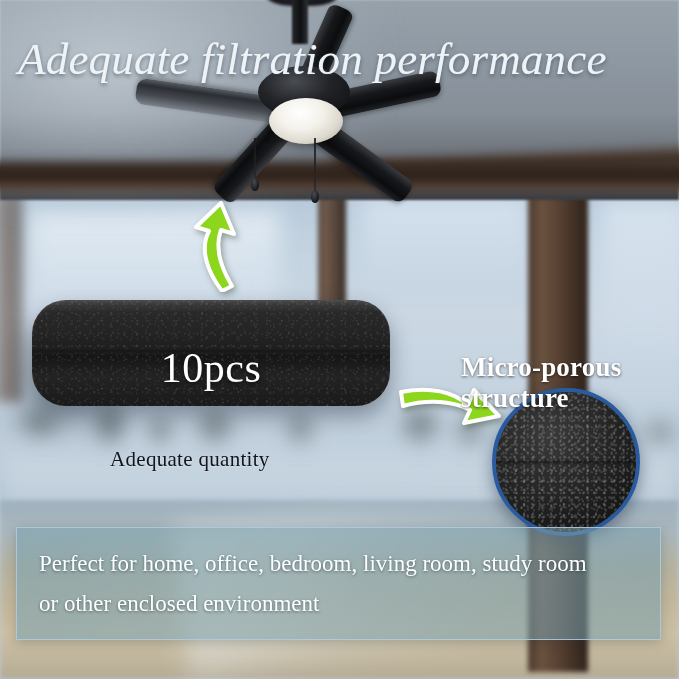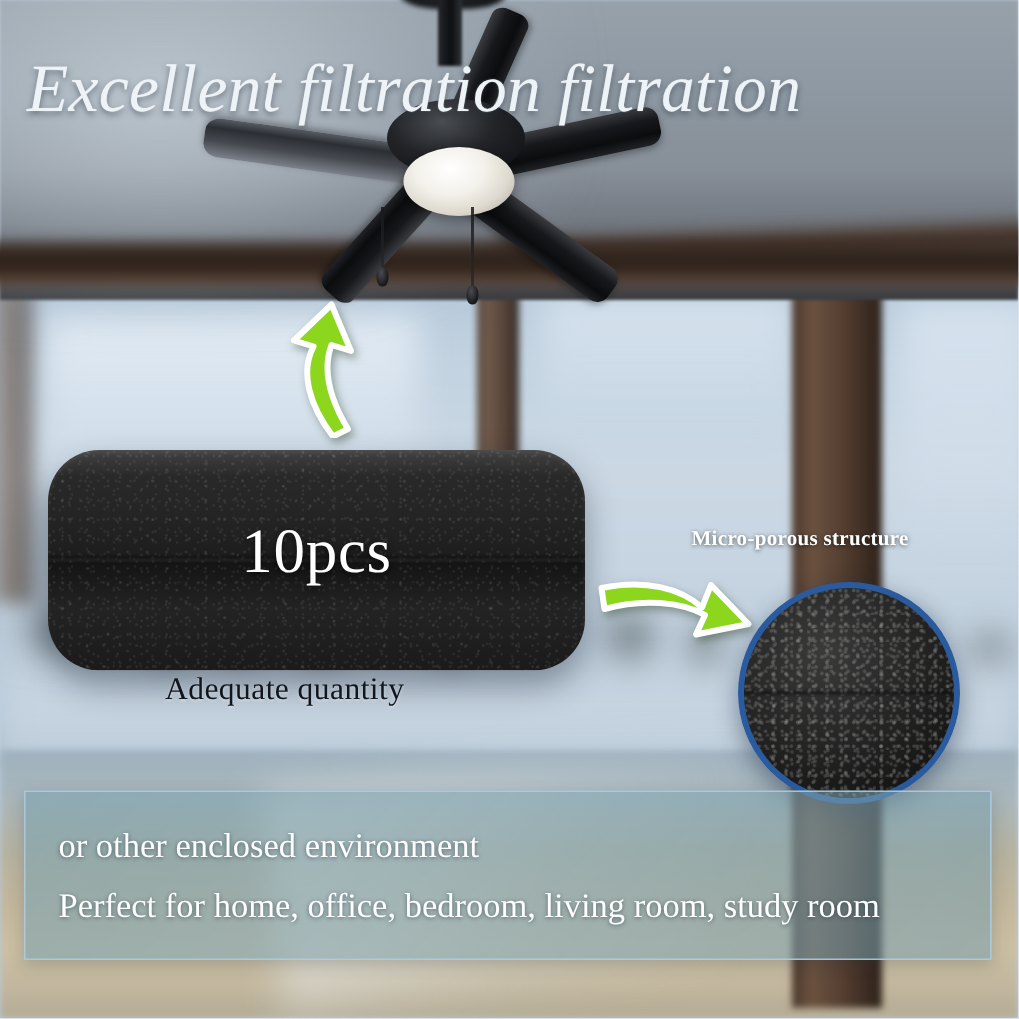--- a/index.html
+++ b/index.html
@@ -211,21 +211,21 @@
     position: absolute;
     filter: drop-shadow(2px 3px 3px rgba(40,60,30,0.42));
   }
   .arrow-up   { left: 176px; top: 200px; width: 80px; height: 92px; }
   .arrow-right{ left: 398px; top: 376px; width: 104px; height: 56px; }
 
   
   .filter-block {
     position: absolute;
     left: 32px; top: 300px;
-    width: 358px; height: 147px;
+    width: 358px; height: 106px;
     border-radius: 34px;
     background:
       linear-gradient(180deg, rgba(255,255,255,0.10) 0%, rgba(255,255,255,0) 12%),
       linear-gradient(180deg, #2c2c2c 0%, #242424 30%, #1d1d1d 49%, #141414 51%, #232323 72%, #1a1a1a 100%);
     box-shadow:
       0 10px 22px rgba(20,30,45,0.40),
       inset 0 2px 3px rgba(255,255,255,0.07);
     overflow: hidden;
   }
   .filter-texture {
@@ -319,21 +319,21 @@
     font-size: 21px;
     color: #10161c;
     letter-spacing: 0.3px;
     text-shadow: 0 1px 2px rgba(255,255,255,0.35);
   }
   .label-micro {
     position: absolute;
     left: 461px; top: 352px;
     font-family: "Liberation Serif", serif;
     font-weight: bold;
-    font-size: 14px;
+    font-size: 27px;
     color: #ffffff;
     letter-spacing: 0.2px;
     text-shadow: 0 1px 3px rgba(0,0,0,0.6);
   }
 
   
   .caption-panel {
     position: absolute;
     left: 16px; top: 527px;
     width: 645px; height: 113px;
@@ -384,21 +384,21 @@
     <div class="fan-blade blade-1"></div>
     <div class="fan-blade blade-2"></div>
     <div class="fan-blade blade-3"></div>
     <div class="fan-blade blade-4"></div>
     <div class="fan-motor"></div>
     <div class="fan-light"></div>
     <div class="pull-chain chain-1"></div>
     <div class="pull-chain chain-2"></div>
   </div>
 
-  <div class="headline">Excellent filtration filtration</div>
+  <div class="headline">Adequate filtration performance</div>
 
   <svg class="arrow arrow-up" viewBox="0 0 80 92">
     <path d="M46 91 C30 70, 24 48, 33 31 L20 27 L45 3 L58 34 L45 30 C39 46, 44 66, 56 86 Z" fill="#8CD61E" stroke="#ffffff" stroke-width="4" stroke-linejoin="round"></path>
   </svg>
 
   <div class="filter-block">
     <div class="filter-texture"></div>
     <div class="filter-seam"></div>
     <div class="filter-label">10pcs</div>
   </div>
@@ -411,18 +411,18 @@
     <div class="detail-fibers"></div>
     <div class="detail-seam"></div>
   </div>
 
   <div class="label-micro">Micro-porous structure</div>
 
   <div class="label-adequate">Adequate quantity</div>
 
   <div class="caption-panel">
     <div class="caption-text">
+      <div>Perfect for home, office, bedroom, living room, study room</div>
       <div>or other enclosed environment</div>
-      <div>Perfect for home, office, bedroom, living room, study room</div>
     </div>
   </div>
 
 </div>
 
 </body></html>

